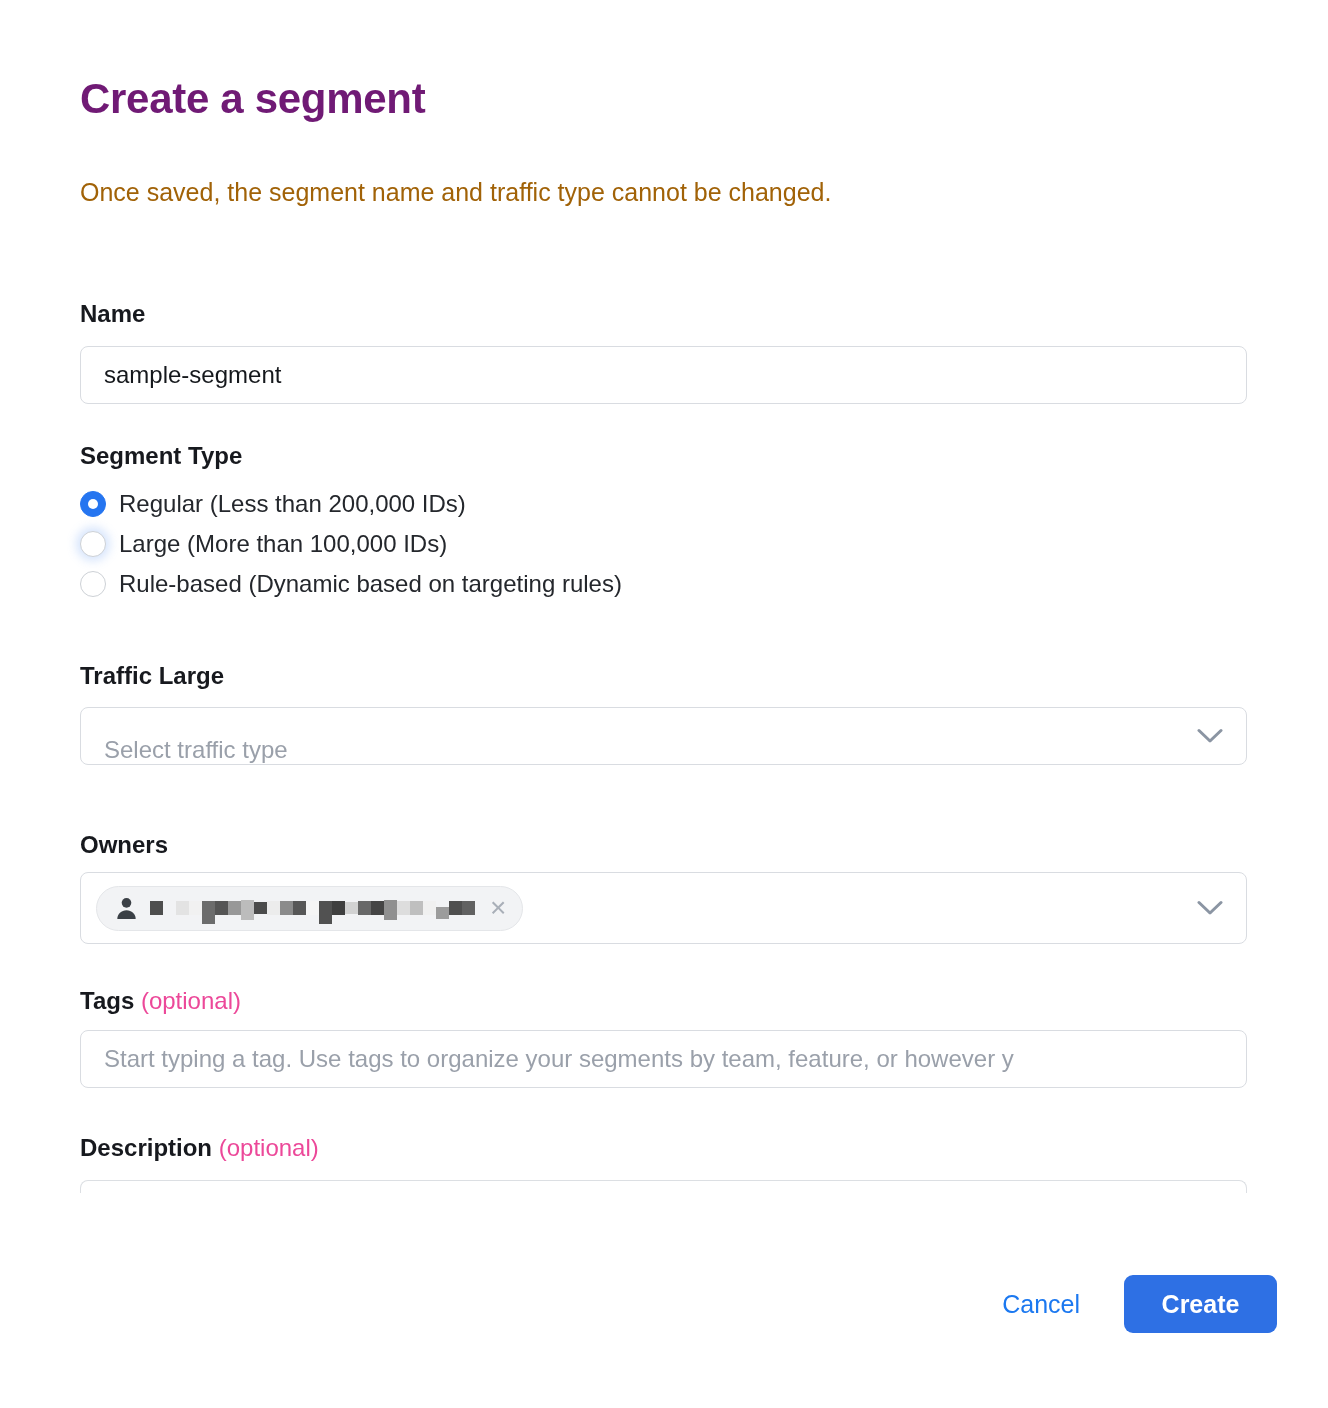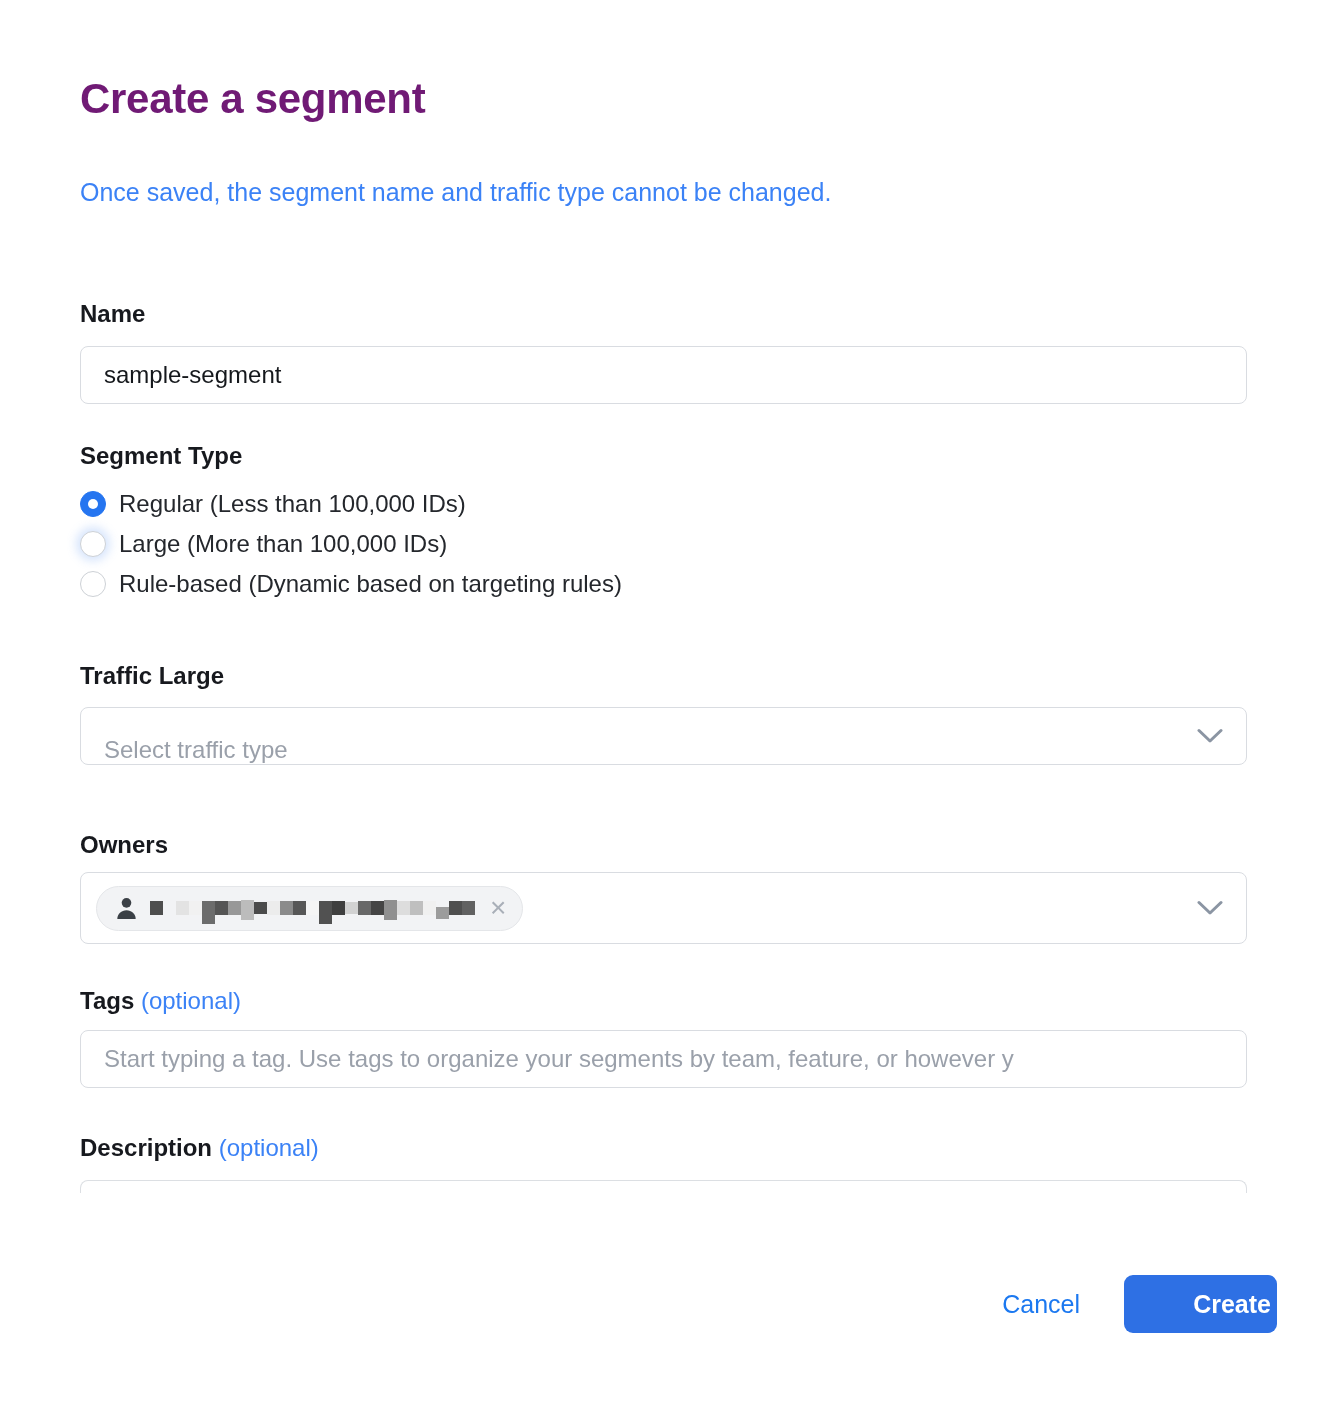--- a/index.html
+++ b/index.html
@@ -18,31 +18,31 @@
     font-size: 42px;
     line-height: 50px;
     font-weight: 700;
     color: #701a75;
     letter-spacing: -0.3px;
   }
   .subtitle {
     margin: 53px 0 0 0;
     font-size: 25px;
     line-height: 30px;
-    color: #3b82f6;
+    color: #a16207;
   }
 
   .lbl {
     display: block;
     font-size: 24px;
     line-height: 30px;
     font-weight: 700;
     color: #17191e;
   }
-  .optional { font-weight: 400; color: #3b82f6; }
+  .optional { font-weight: 400; color: #ec4899; }
 
   .name-label { margin-top: 92px; }
   .txt-input {
     display: block;
     width: 100%;
     height: 58px;
     margin-top: 17px;
     border: 1px solid #d9dce1;
     border-radius: 8px;
     padding: 0 23px;
@@ -185,39 +185,38 @@
     width: 153px;
     height: 58px;
     border: none;
     border-radius: 9px;
     background: #2e70e4;
     color: #ffffff;
     font-family: "Liberation Sans", sans-serif;
     font-size: 25px;
     font-weight: 700;
     cursor: pointer;
-    text-align: right;
   }
 </style>
 </head>
 <body>
 
 <div class="page">
 
   <h1 class="title">Create a segment</h1>
   <p class="subtitle">Once saved, the segment name and traffic type cannot be changed.</p>
 
   <label class="lbl name-label">Name</label>
   <input class="txt-input" type="text" value="sample-segment" style="">
 
   <label class="lbl segtype-label">Segment Type</label>
 
   <div class="radio-row">
     <span class="radio selected"></span>
-    <span class="radio-label">Regular (Less than 100,000 IDs)</span>
+    <span class="radio-label">Regular (Less than 200,000 IDs)</span>
   </div>
   <div class="radio-row">
     <span class="radio halo"></span>
     <span class="radio-label">Large (More than 100,000 IDs)</span>
   </div>
   <div class="radio-row">
     <span class="radio"></span>
     <span class="radio-label">Rule-based (Dynamic based on targeting rules)</span>
   </div>
 

